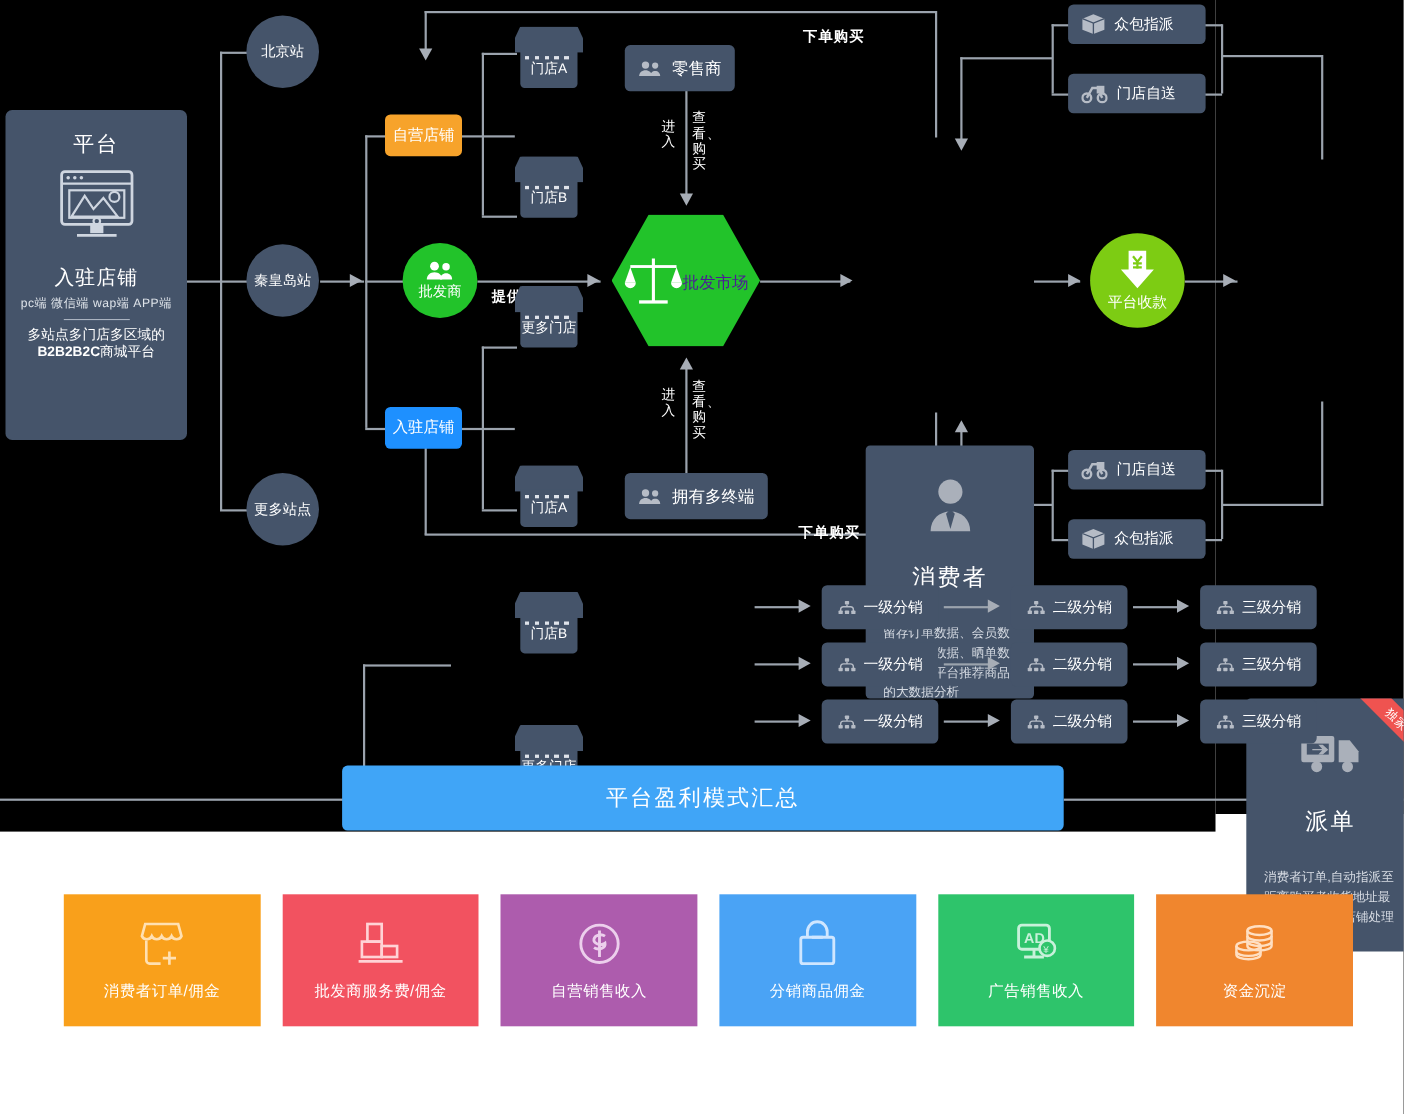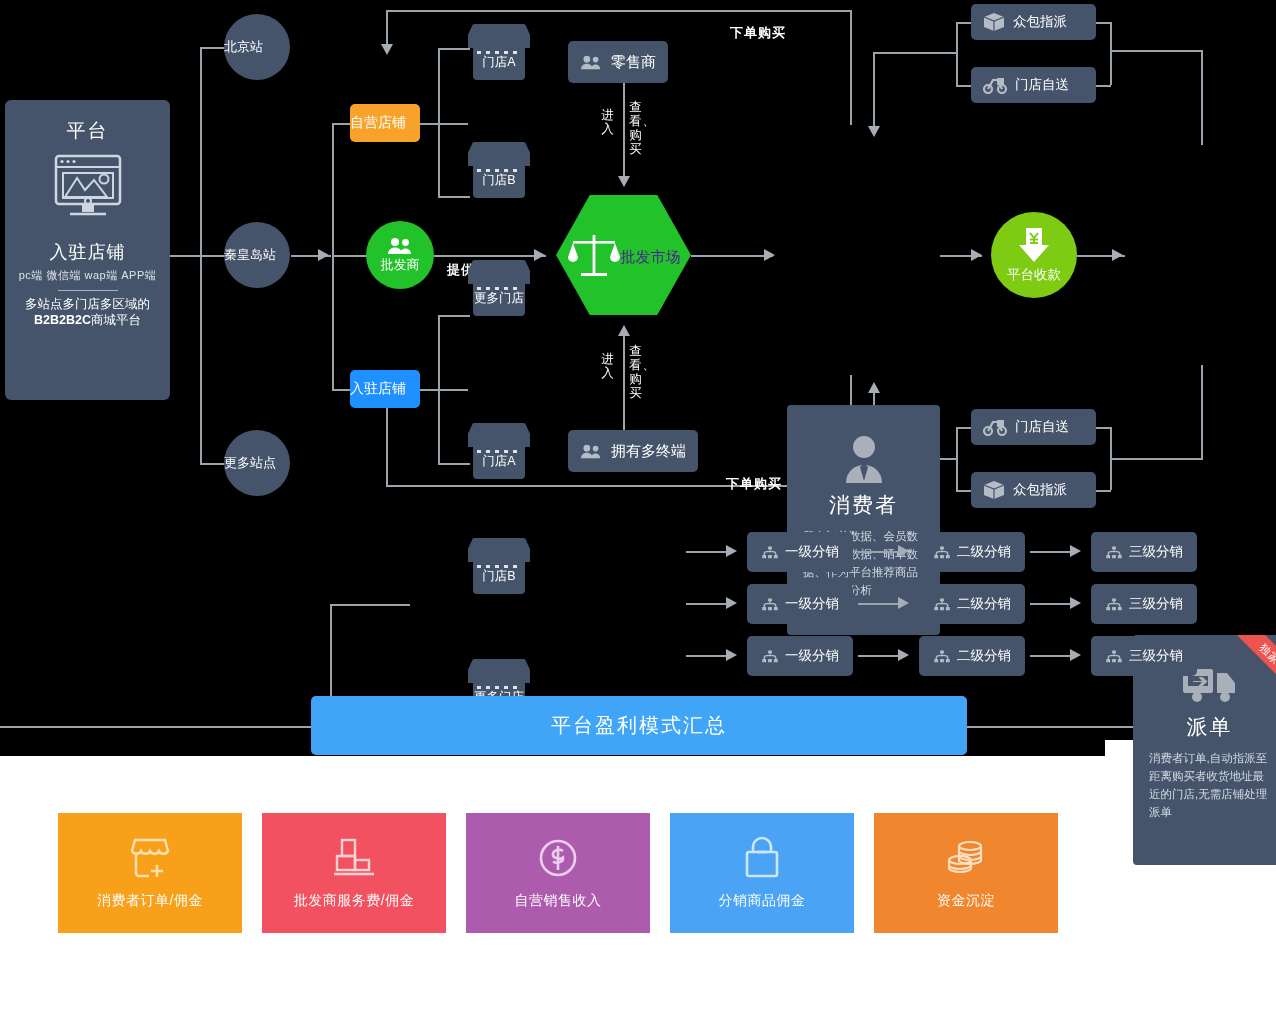--- a/index.html
+++ b/index.html
@@ -8,21 +8,21 @@
     background:#ffffff;
     font-family:"Liberation Sans","DejaVu Sans",sans-serif;
     -webkit-font-smoothing:antialiased;
   }
   
   #plate{position:absolute;left:0;top:0;width:1105px;height:756px;background:#000;}
   #plate2{position:absolute;left:1105px;top:0;width:171px;height:740px;background:#000;}
   #stage{position:absolute;left:0;top:0;width:1276px;height:1013px;}
 
   .node{position:absolute;box-sizing:border-box;}
-  .ctr{display:flex;align-items:center;font-family:Liberation Mono, monospace;}
+  .ctr{display:flex;align-items:center;justify-content:center;font-family:Liberation Mono, monospace;}
 
   
   #platform{left:5px;top:100px;width:165px;height:300px;background:#45546a;border-radius:6px;
             display:flex;flex-direction:column;align-items:center;padding-top:10px;}
   #platform .ptitle{font-size:19px;color:#fff;letter-spacing:2px;margin-top:8px;}
   #platform .picon{margin-top:10px;}
   #platform .l1{font-size:18px;color:#fff;margin-top:16px;letter-spacing:1px;}
   #platform .l2{font-size:11px;color:#dfe4ea;margin-top:4px;letter-spacing:0.5px;}
   #platform .rule{width:60px;height:1px;background:#aab3c0;margin:7px 0 5px;}
   #platform .l3{font-size:12.5px;color:#fff;line-height:16px;text-align:center;}
@@ -56,21 +56,21 @@
         clip-path:polygon(25% 0,75% 0,100% 50%,75% 100%,25% 100%,0 50%);
         display:flex;flex-direction:row;align-items:center;justify-content:center;}
   #market .lbl{font-size:15px;margin-top:4px;}
 
   
   .tagbox{height:42px;border-radius:5px;background:#45546a;display:flex;align-items:center;
           padding:0 12px;color:#fff;font-size:15px;gap:9px;}
 
   
   .bigcard{background:#45546a;border-radius:4px;color:#fff;display:flex;flex-direction:column;
-           align-items:center;padding-top:28px;overflow:hidden;position:relative;}
+           align-items:center;padding-top:28px;overflow:hidden;position:relative;gap:20px;}
   .bigcard .t{font-size:21px;letter-spacing:2px;margin-top:6px;}
   .bigcard .d{font-size:11.5px;line-height:18px;color:#d6dbe3;text-align:left;padding:0 16px;margin-top:8px;}
 
   .ribbon{position:absolute;right:-34px;top:9px;width:100px;height:20px;background:#ef5350;
           transform:rotate(45deg);color:#fff;font-size:11px;display:flex;align-items:center;
           justify-content:center;letter-spacing:1px;}
 
   
   #pay{left:991px;top:212px;width:86px;height:86px;border-radius:50%;background:#7dcc13;color:#fff;
        display:flex;flex-direction:column;align-items:center;justify-content:center;}
@@ -598,20 +598,33 @@
       <span>
         <svg width="46" height="44" viewBox="0 0 46 44">
           <path d="M14 16 v-5 a9 9 0 0 1 18 0 v5" fill="none" stroke="#cfe6ff" stroke-width="2.6"></path>
           <rect x="8" y="16" width="30" height="24" rx="2" fill="none" stroke="#cfe6ff" stroke-width="2.6"></rect>
           <line x1="18" y1="16" x2="28" y2="16" stroke="#cfe6ff" stroke-width="2.6"></line>
         </svg>
       </span>
       <span class="pl">分销商品佣金</span>
     </div>
 
+    <div class="pcard" style="background:#2ec46b;">
+      <span>
+        <svg width="46" height="44" viewBox="0 0 46 44">
+          <rect x="7" y="5" width="28" height="22" rx="3" fill="none" stroke="#c8f1da" stroke-width="2.6"></rect>
+          <text x="12" y="21" font-size="13" font-family="Liberation Sans, sans-serif" fill="#c8f1da" font-weight="bold">AD</text>
+          <line x1="21" y1="27" x2="21" y2="34" stroke="#c8f1da" stroke-width="2.6"></line>
+          <line x1="12" y1="34" x2="30" y2="34" stroke="#c8f1da" stroke-width="2.6"></line>
+          <circle cx="33" cy="26" r="7" fill="#2ec46b" stroke="#c8f1da" stroke-width="2.4"></circle>
+          <text x="29.5" y="30" font-size="9" font-family="Liberation Sans, sans-serif" fill="#c8f1da">¥</text>
+        </svg>
+      </span>
+      <span class="pl">广告销售收入</span>
+    </div>
 
     <div class="pcard" style="background:#f0862e;">
       <span>
         <svg width="46" height="44" viewBox="0 0 46 44">
           <g fill="none" stroke="#ffdfc2" stroke-width="2.2">
             <ellipse cx="27" cy="10" rx="11" ry="4"></ellipse>
             <path d="M16 10 v14 a11 4 0 0 0 22 0 v-14"></path>
             <path d="M16 15 a11 4 0 0 0 22 0 M16 20 a11 4 0 0 0 22 0"></path>
             <ellipse cx="17" cy="24" rx="11" ry="4"></ellipse>
             <path d="M6 24 v8 a11 4 0 0 0 22 0 v-8"></path>

